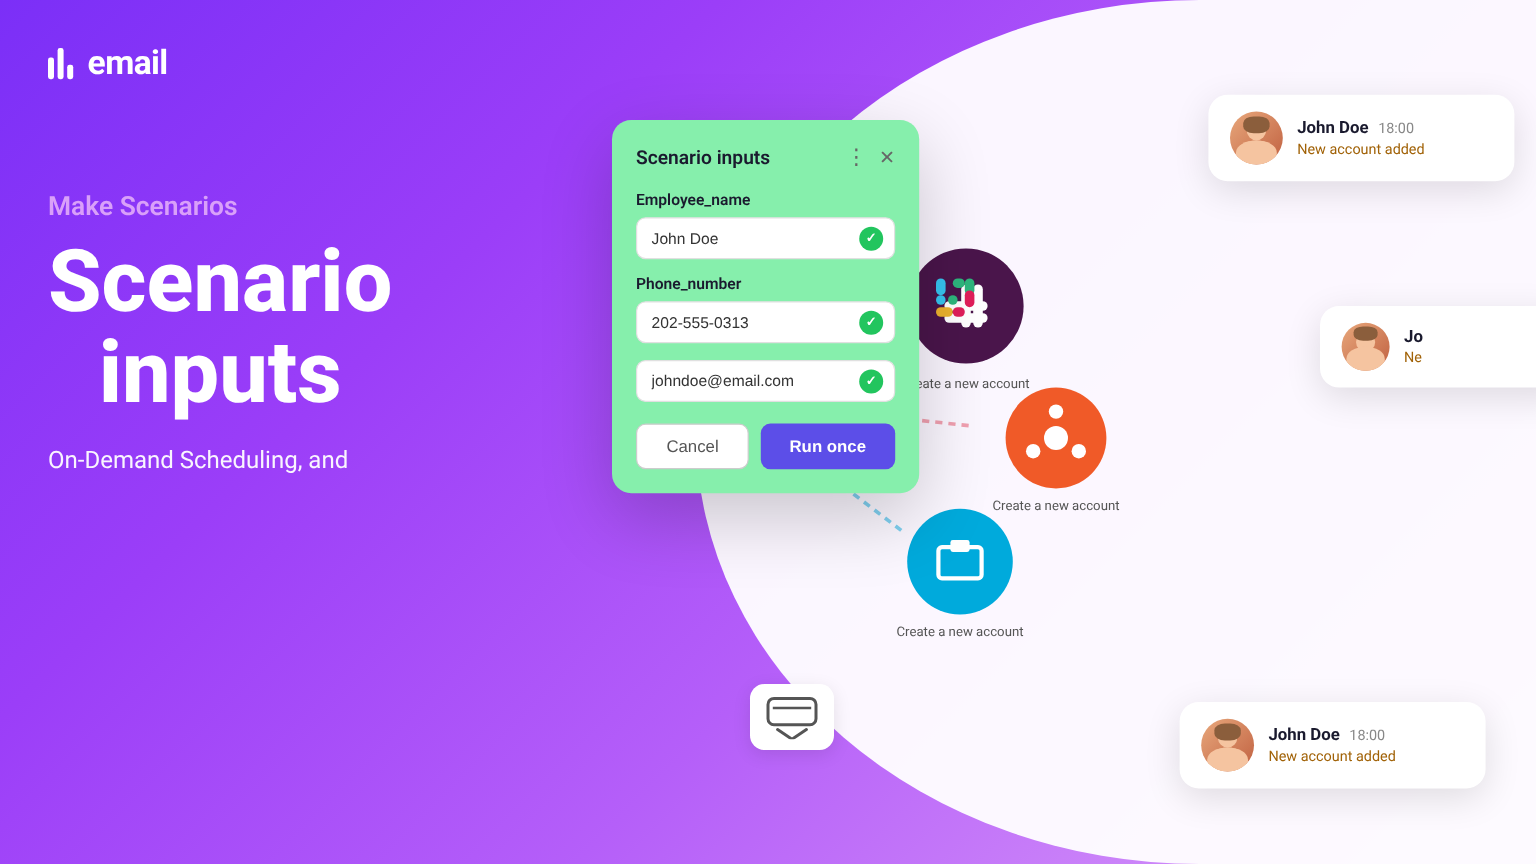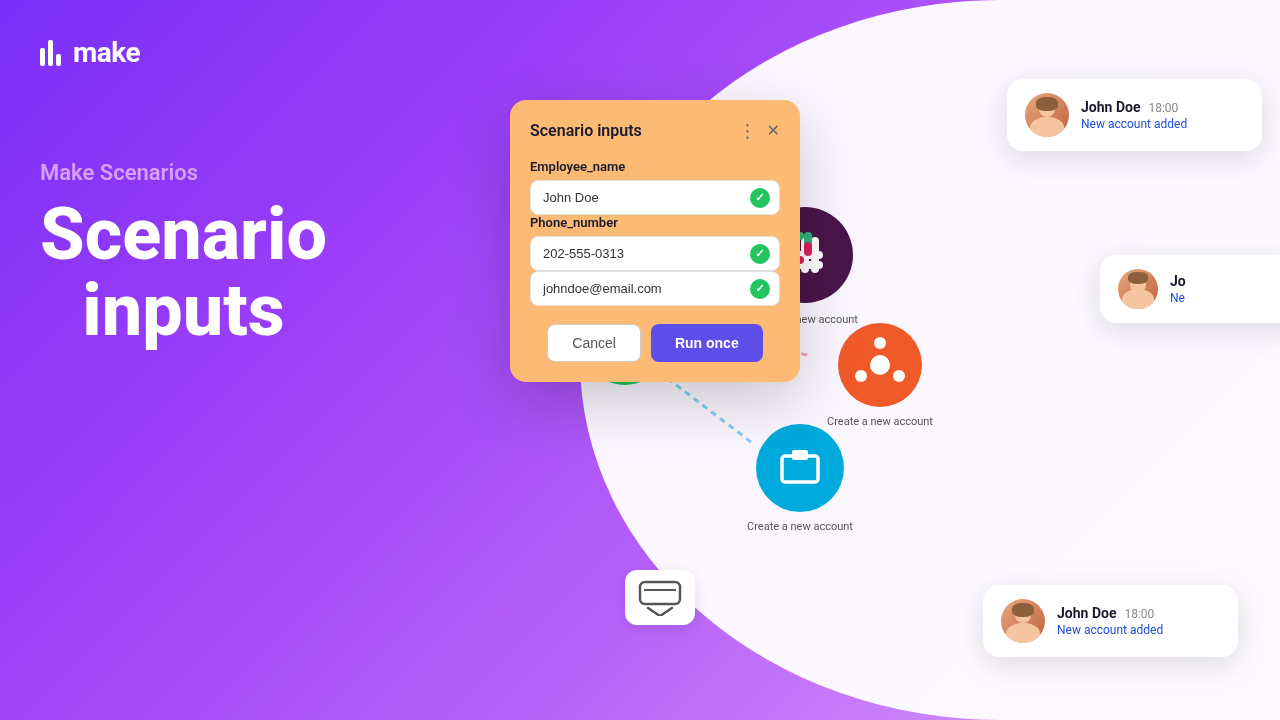--- a/index.html
+++ b/index.html
@@ -85,22 +85,22 @@
       font-weight: 400;
       line-height: 1.5;
       opacity: 0.95;
     }
 
     
     .modal {
       position: absolute;
       left: 510px;
       top: 100px;
-      width: 290px;
-      background: #fdba74;
+      width: 256px;
+      background: #86efac;
       border-radius: 16px;
       box-shadow: 0 20px 60px rgba(0,0,0,0.2);
       padding: 20px;
       z-index: 10;
     }
     .modal-header {
       display: flex;
       align-items: center;
       justify-content: space-between;
       margin-bottom: 18px;
@@ -121,20 +121,21 @@
       cursor: pointer;
     }
     .modal-close {
       color: #666;
       font-size: 16px;
       cursor: pointer;
       font-weight: 300;
     }
 
     .form-group {
+      margin-bottom: 14px;
     }
     .form-label {
       font-size: 13px;
       font-weight: 600;
       color: #1a1a2e;
       margin-bottom: 6px;
       display: block;
     }
     .form-input-wrapper {
       position: relative;
@@ -266,21 +267,21 @@
       font-weight: 700;
       color: #1a1a2e;
     }
     .notification-time {
       font-size: 12px;
       color: #888;
       text-align: center;
     }
     .notification-msg {
       font-size: 12px;
-      color: #1d4ed8;
+      color: #a16207;
       margin-top: 2px;
     }
 
     
     .input-icon-box {
       position: absolute;
       bottom: 95px;
       left: 620px;
       width: 70px;
       height: 55px;
@@ -313,31 +314,31 @@
 
 <div class="bg"></div>
 <div class="bg-white-curve"></div>
 
 <div class="logo">
   <div class="make-bars">
     <span class="bar1" style="background:white; height:18px;"></span>
     <span class="bar2" style="background:white; height:26px;"></span>
     <span class="bar3" style="background:white; height:12px;"></span>
   </div>
-  <span class="logo-text">make</span>
+  <span class="logo-text">email</span>
 </div>
 
 <div class="left-content">
   <div class="make-features-label">Make Scenarios</div>
   <div class="main-title">
     <span>Scenario</span><br>
     <span>inputs</span>
   </div>
   <div class="subtitle">
-    <br>
+    <span>On-Demand Scheduling, and</span><br>
   </div>
 </div>
 
 <svg class="workflow-svg" viewBox="0 0 680 430" xmlns="http://www.w3.org/2000/svg">
 
   <line x1="200" y1="155" x2="315" y2="95" stroke="#b0b0b0" stroke-width="3" stroke-dasharray="6,5"></line>
 
   <line x1="220" y1="170" x2="360" y2="185" stroke="#f0a0b0" stroke-width="3" stroke-dasharray="6,5"></line>
 
   <line x1="200" y1="195" x2="305" y2="275" stroke="#80d0f0" stroke-width="3" stroke-dasharray="6,5"></line>

